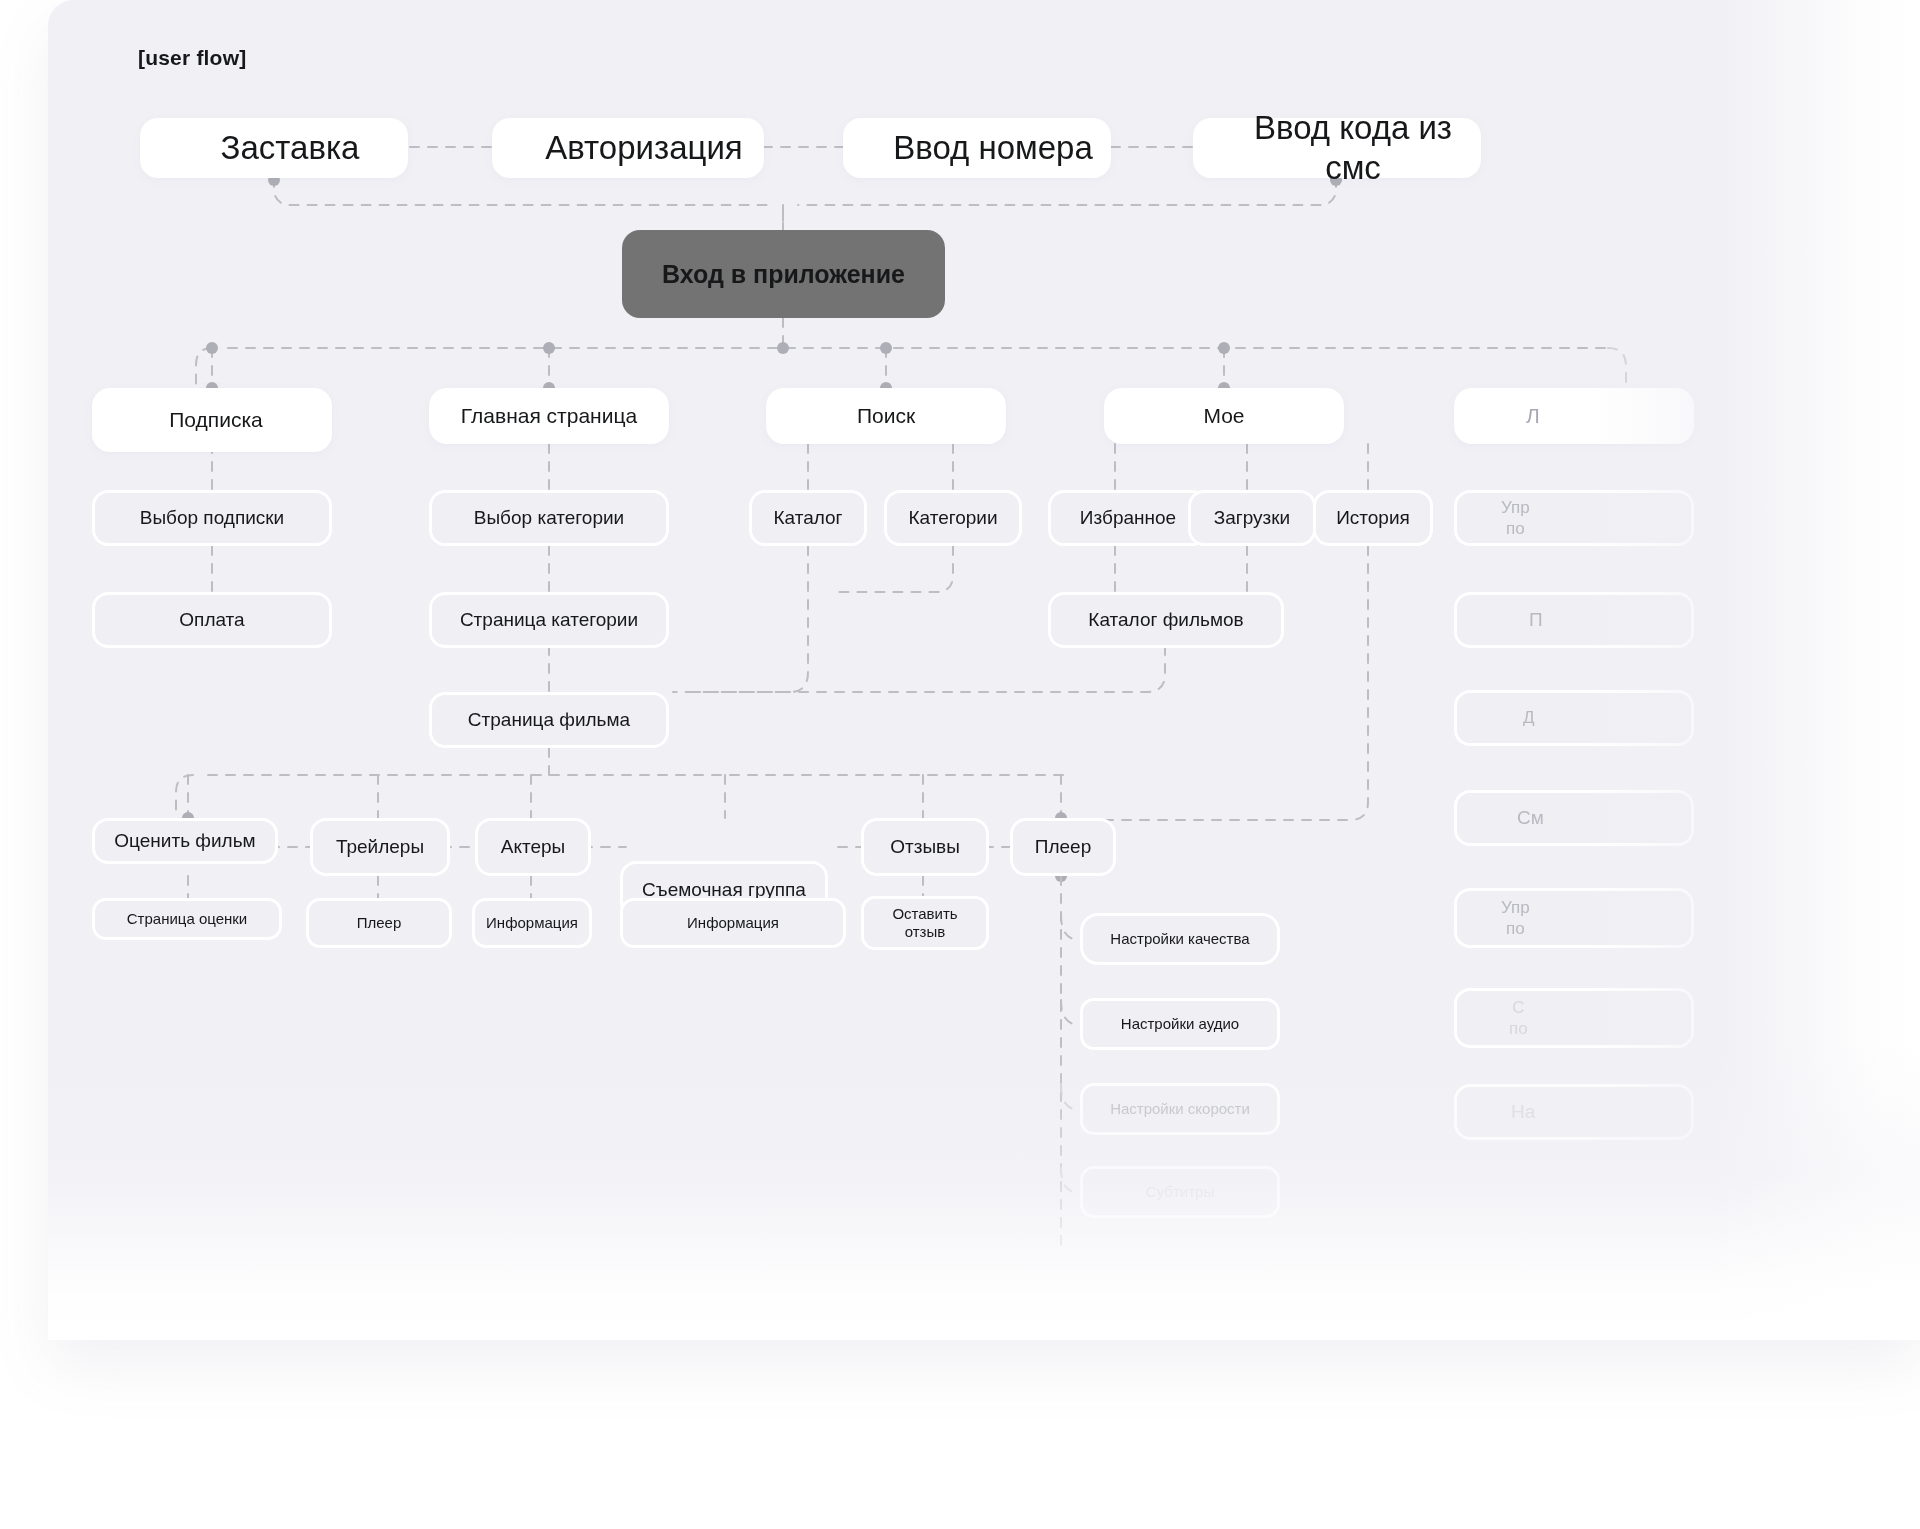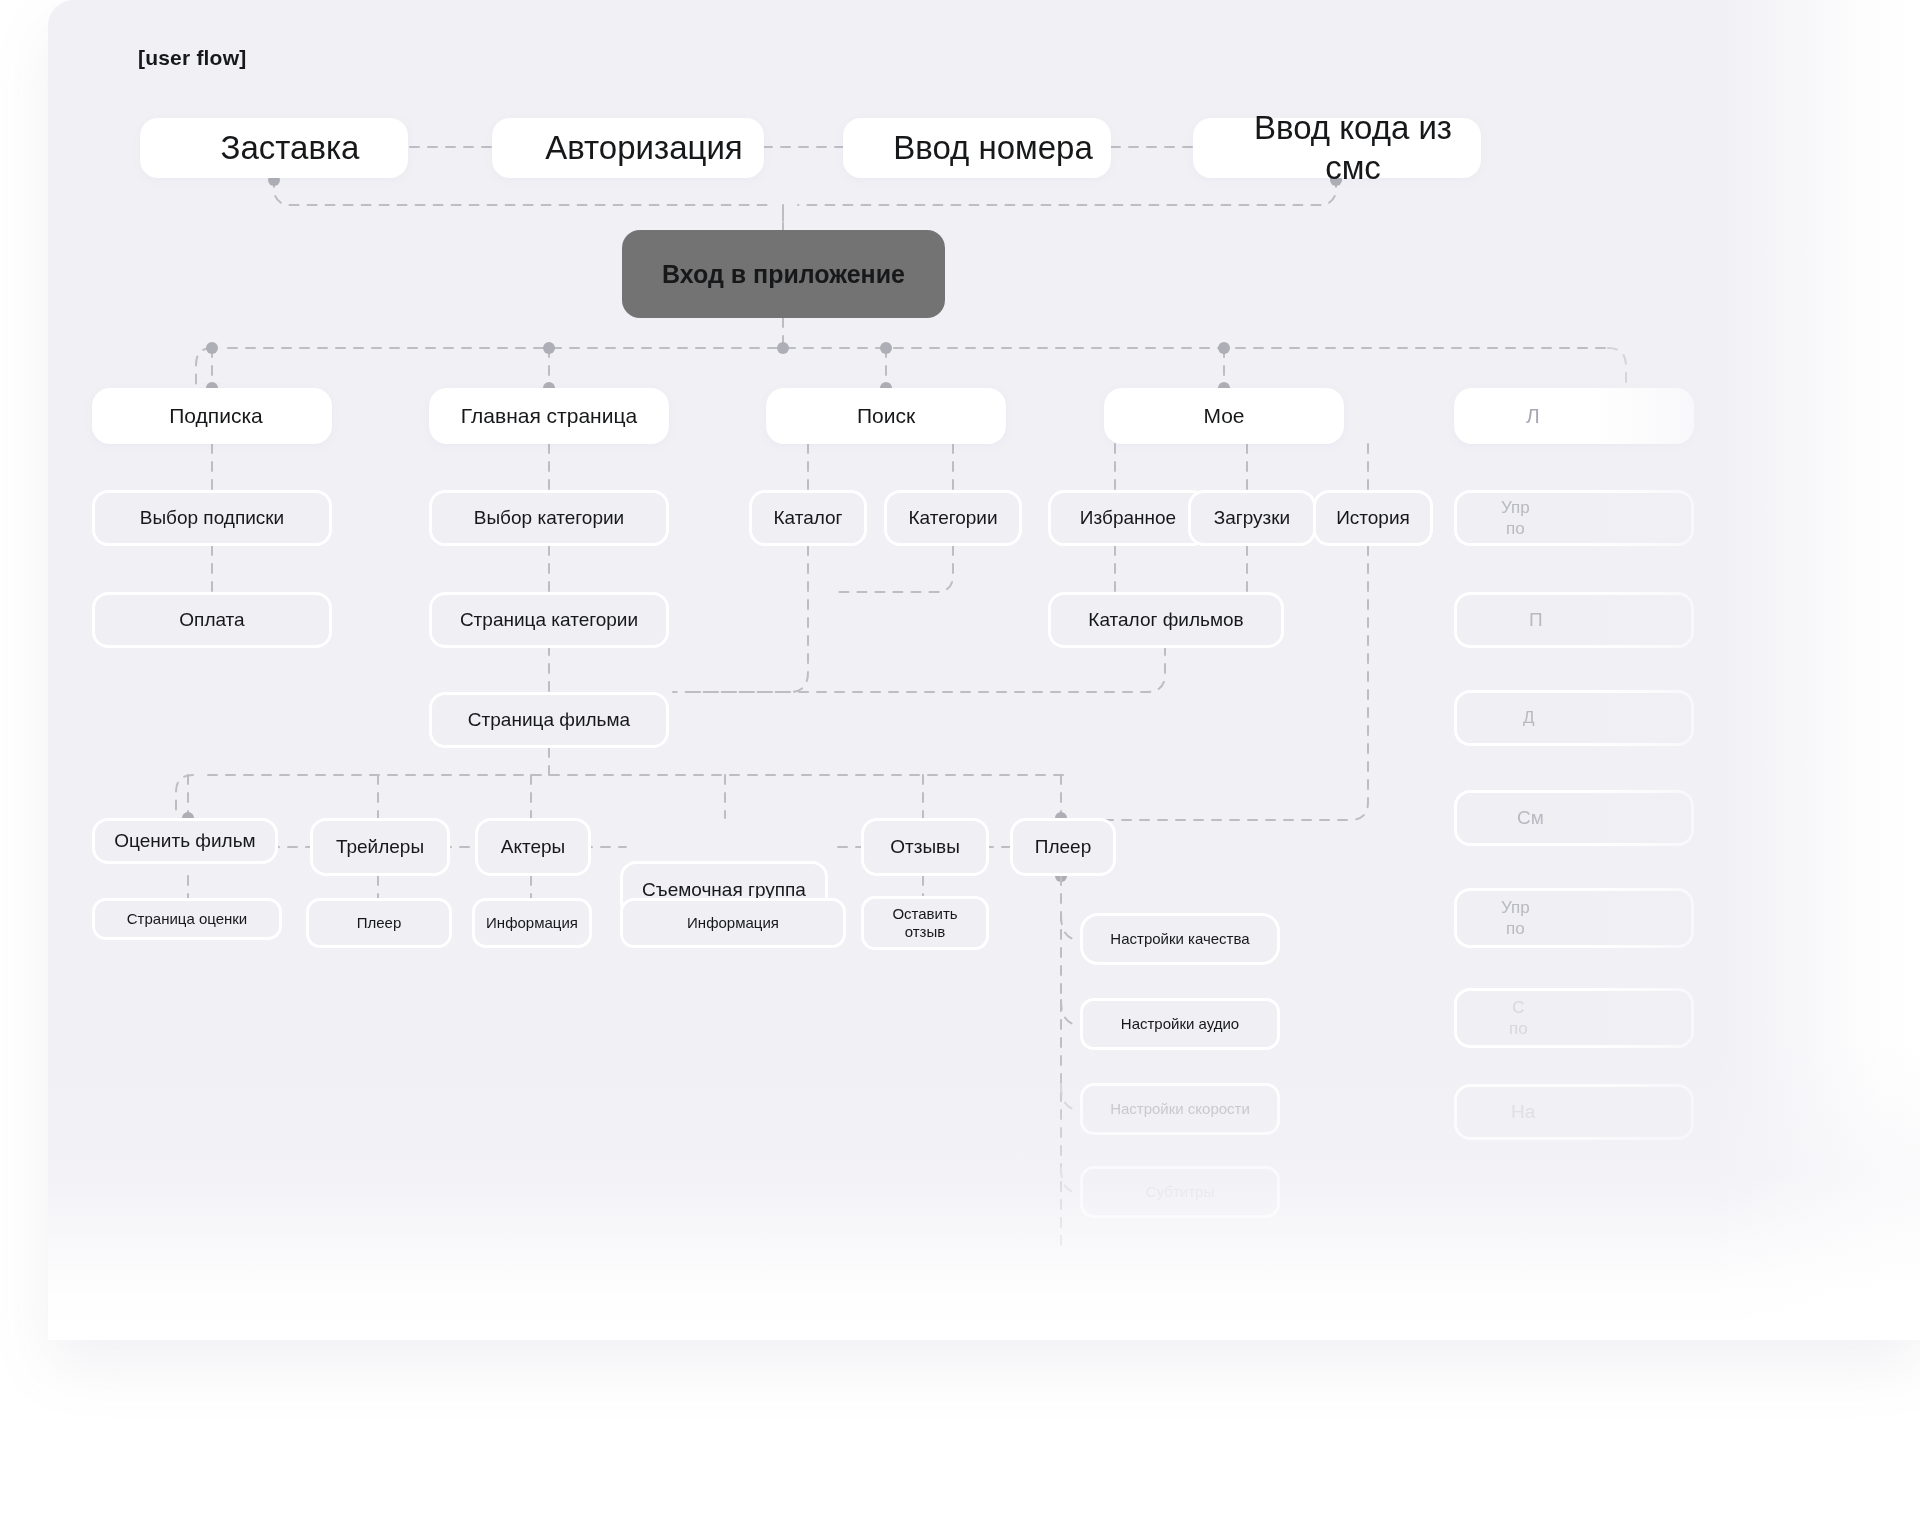--- a/index.html
+++ b/index.html
@@ -199,21 +199,21 @@
       <span>Ввод номера</span>
     </div>
     <div class="node n-top" style="left:1145px;top:118px;width:288px;height:60px;">
       <span>Ввод кода из смс</span>
     </div>
 
     <div class="node n-accent" style="left:574px;top:230px;width:323px;height:88px;">
       <span>Вход в приложение</span>
     </div>
 
-    <div class="node n-l2" style="left:44px;top:388px;width:240px;height:56px;padding-left:20px;">
+    <div class="node n-l2" style="left:44px;top:388px;width:240px;height:64px;padding-left:20px;">
       <span>Подписка</span>
     </div>
     <div class="node n-l2" style="left:381px;top:388px;width:240px;height:56px;">
       <span>Главная страница</span>
     </div>
     <div class="node n-l2" style="left:718px;top:388px;width:240px;height:56px;">
       <span>Поиск</span>
     </div>
     <div class="node n-l2" style="left:1056px;top:388px;width:240px;height:56px;">
       <span>Мое</span>

